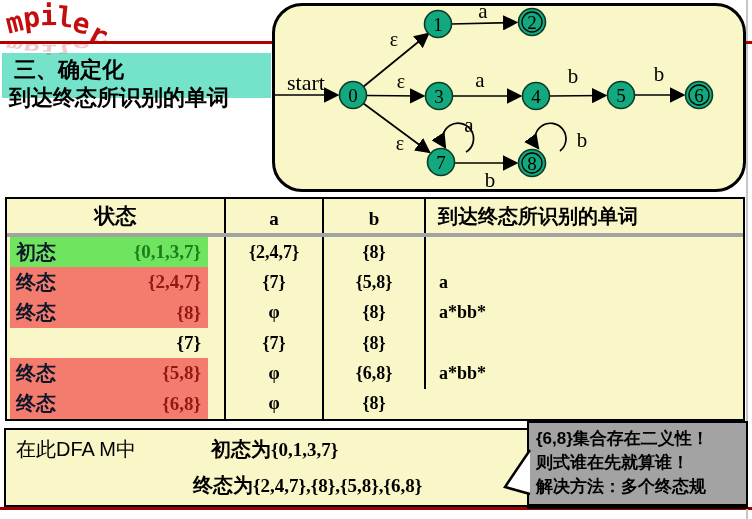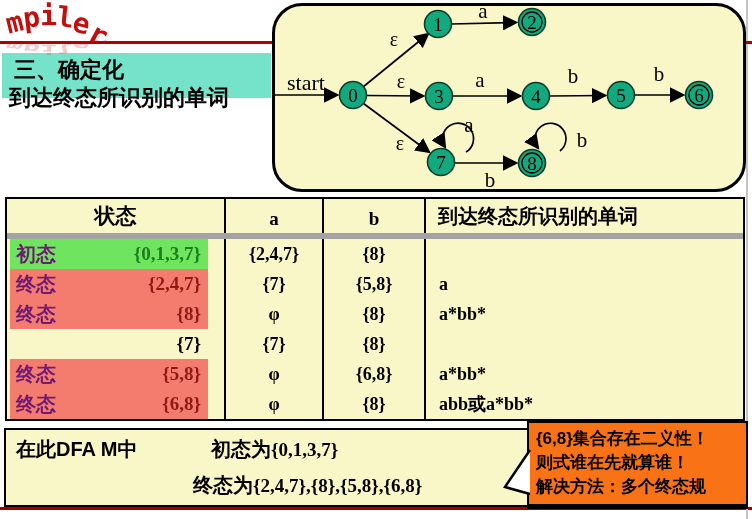--- a/index.html
+++ b/index.html
@@ -42,55 +42,55 @@
   .nodelbl{font-size:19px}
   .elbl{font-size:21px}
   .eps{font-size:20px}
   .startlbl{font-size:22px}
   .edge{stroke:#000;stroke-width:1.7;fill:none}
 
   
   .dtable{left:5px;top:197px;width:740px;height:224px;border:2px solid #000;
     box-sizing:border-box;background:#f9f6c7;display:flex;flex-direction:column;z-index:2}
   .trow{display:grid;grid-template-columns:217px 98px 102px 1fr;flex:1;min-height:0}
-  .trow.head{flex:0 0 34px;border-bottom:6px solid #a3a3a3}
+  .trow.head{flex:0 0 34px;border-bottom:4px solid #a3a3a3}
   .cb{border-left:2px solid #000}
   .hstate{display:flex;align-items:flex-end;justify-content:center;
     font-weight:bold;font-size:21px;padding-bottom:3px}
   .hab{display:flex;align-items:flex-end;justify-content:center;
     font-family:"Liberation Serif","DejaVu Serif",serif;font-weight:bold;
     font-size:19px;padding-bottom:3px}
   .hw{display:flex;align-items:flex-end;padding-left:12px;
     font-weight:bold;font-size:20px;padding-bottom:3px}
   .statecell{overflow:hidden}
   .bar{height:100%;margin-left:3px;margin-right:16px;display:flex;align-items:center}
   .bar.green{background:#6fe55f}
   .bar.red{background:#f47c6e}
-  .rowtype{font-weight:bold;font-size:20px;padding-left:6px;color:#701a75}
+  .rowtype{font-weight:bold;font-size:20px;padding-left:6px;color:#0f172a}
   .rowset{margin-left:auto;padding-right:7px;
     font-family:"Liberation Serif","DejaVu Serif",serif;font-weight:bold;font-size:19px}
   .set-green{color:#1b7e1b}
   .set-red{color:#8e1a14}
   .set-black{color:#000}
   .vcell{display:flex;align-items:center;justify-content:center;
     font-family:"Liberation Serif","DejaVu Serif",serif;font-weight:bold;font-size:18px}
   .wcell{display:flex;align-items:center;padding-left:13px;
     font-family:"Liberation Serif","DejaVu Serif",serif;font-weight:bold;font-size:18px}
 
   
   .summary{left:4px;top:428px;width:537px;height:79px;border:2px solid #000;
     background:#f9f6c7;box-sizing:border-box;z-index:1}
-  .summary .s-prefix{position:absolute;left:10px;top:6px;font-weight:bold;font-size:20px}
+  .summary .s-prefix{position:absolute;left:10px;top:6px;font-weight:normal;font-size:20px}
   .sline{position:absolute;font-weight:bold;font-size:20px;white-space:nowrap}
   .s-init{left:205px;top:6px}
   .s-final{left:187px;top:42px}
   .sset{font-family:"Liberation Serif","DejaVu Serif",serif;font-weight:bold;font-size:19px}
 
   
-  .callout{left:527px;top:421px;width:221px;height:88px;background:#f97316;
+  .callout{left:527px;top:421px;width:221px;height:88px;background:#a3a3a3;
     border:2.5px solid #000;border-bottom-width:5px;box-sizing:border-box;
     padding:4px 6px 0 7px;font-weight:bold;font-size:17px;line-height:1.42;z-index:2}
   .tail{left:503px;top:446px;z-index:3}
 </style>
 </head>
 <body>
 
 <div class="abs logo">
   <span class="L0">m</span><span class="L1">p</span><span class="L2">i</span><span class="L3">l</span><span class="L4">e</span><span class="L5">r</span>
 </div>
@@ -238,21 +238,20 @@
 
   <div class="trow">
     <div class="statecell">
       <div class="bar red">
         <span class="rowtype">终态</span>
         <span class="rowset set-red">{6,8}</span>
       </div>
     </div>
     <div class="vcell cb">φ</div>
     <div class="vcell cb">{8}</div>
-    <div class="wcell cb">abb或a*bb*</div>
   </div>
 </div>
 
 <div class="abs summary">
   <span class="s-prefix">在此DFA M中</span>
   <span class="sline s-init">
     <span>初态为</span><span class="sset">{0,1,3,7}</span>
   </span>
   <span class="sline s-final">
     <span>终态为</span><span class="sset">{2,4,7},{8},{5,8},{6,8}</span>

